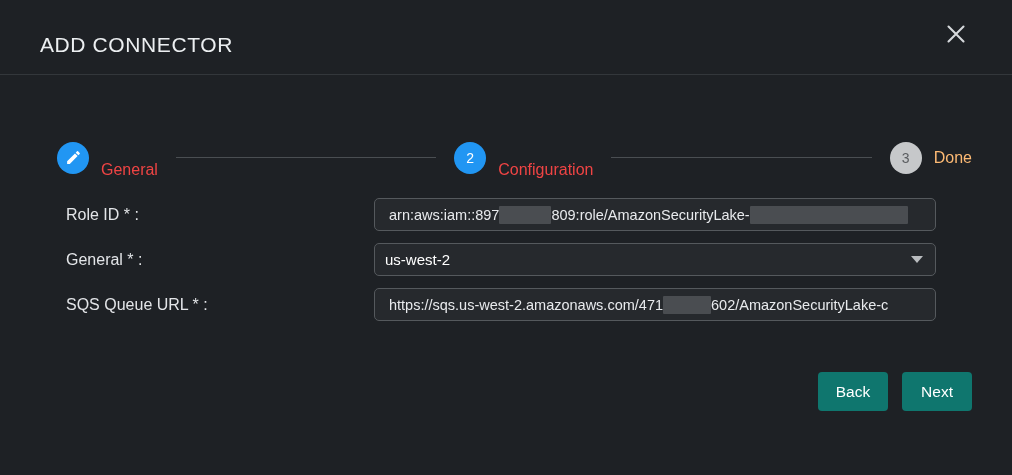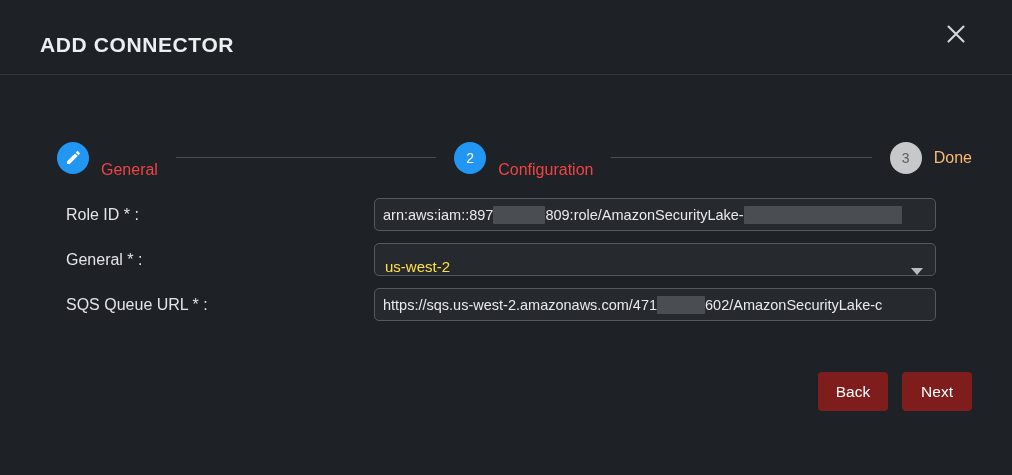--- a/index.html
+++ b/index.html
@@ -27,21 +27,21 @@
     border-bottom: 1px solid #33373b;
   }
 
   .dialog-title {
     position: absolute;
     left: 40px;
     top: 33px;
     font-size: 21px;
     letter-spacing: 0.6px;
     color: #eceff1;
-    font-weight: 700;
+    font-weight: 400;
     white-space: nowrap;
   }
 
   .close-button {
     position: absolute;
     right: 40px;
     top: 18px;
     width: 32px;
     height: 32px;
     display: flex;
@@ -129,21 +129,21 @@
     width: 562px;
     height: 33px;
   }
 
   .text-input {
     width: 100%;
     height: 100%;
     background: #26292d;
     border: 1px solid #55595d;
     border-radius: 5px;
-    padding: 0 8px;
+    padding: 0 14px;
     display: flex;
     align-items: center;
     overflow: hidden;
     white-space: nowrap;
     font-size: 14.5px;
     color: #e8eaed;
     cursor: text;
   }
 
   .text-input .val {
@@ -164,24 +164,24 @@
 
   
   .select-input {
     width: 100%;
     height: 100%;
     background: #26292d;
     border: 1px solid #55595d;
     border-radius: 5px;
     padding: 0 10px 0 10px;
     display: flex;
-    align-items: flex-end;
+    align-items: center;
     justify-content: space-between;
     font-size: 15px;
-    color: #fde047;
+    color: #ffffff;
     cursor: pointer;
   }
 
   .caret {
     width: 0;
     height: 0;
     border-left: 6px solid transparent;
     border-right: 6px solid transparent;
     border-top: 7px solid #b9bcbf;
     margin-right: 2px;
@@ -190,21 +190,21 @@
   
   .button-bar {
     position: absolute;
     right: 40px;
     top: 372px;
     display: flex;
     gap: 14px;
   }
 
   .btn {
-    background: #7f1d1d;
+    background: #0f766e;
     color: #ffffff;
     border: none;
     border-radius: 4px;
     width: 70px;
     height: 39px;
     font-size: 15.5px;
     font-family: "Liberation Sans", sans-serif;
     cursor: pointer;
   }
 </style>

